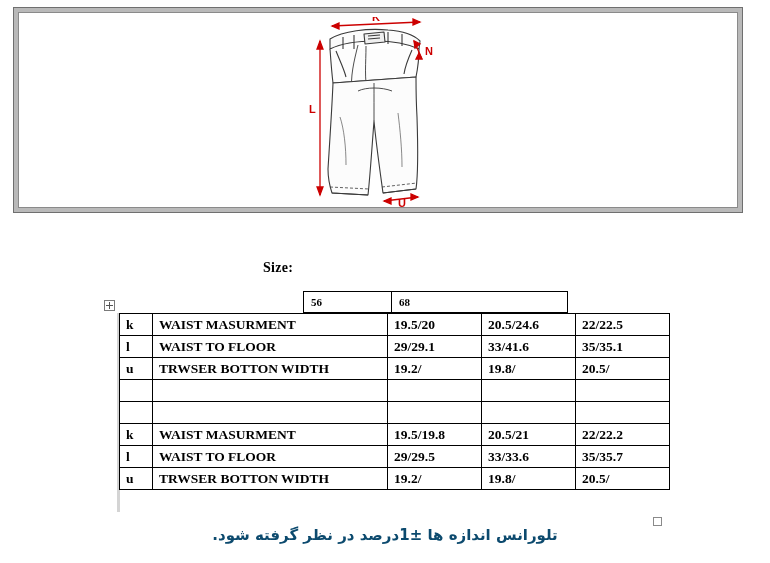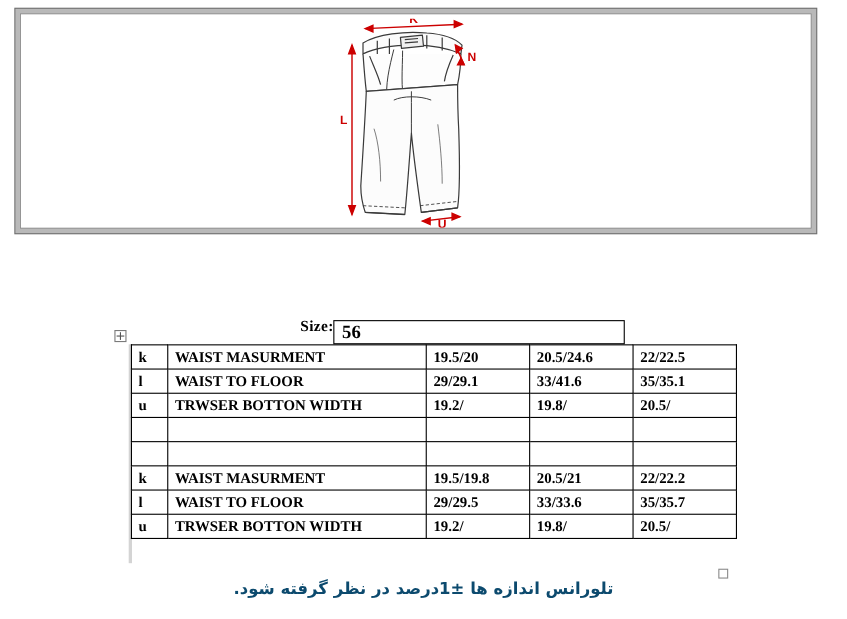--- a/index.html
+++ b/index.html
@@ -36,43 +36,42 @@
     position: absolute;
     left: 50%;
     top: 4px;
     transform: translateX(-50%);
   }
 
   
   .size-label {
     position: absolute;
     left: 263px;
-    top: 290px;
+    top: 260px;
     font-size: 14px;
     font-weight: bold;
     letter-spacing: 0.3px;
-    margin-left: 10px;
   }
 
   
   .header-row {
     position: absolute;
     left: 303px;
     top: 291px;
     width: 265px;
     height: 22px;
     border: 1px solid #000;
     box-sizing: border-box;
     display: flex;
   }
   .header-row .hcell {
     width: 88px;
     box-sizing: border-box;
     border-right: 1px solid #000;
-    font-size: 17px;
+    font-size: 11px;
     font-weight: bold;
     padding-left: 7px;
     line-height: 20px;
     color: #000;
   }
   .header-row .hcell:last-child { border-right: none; }
 
   
   .table-wrap {
     position: absolute;
@@ -221,20 +220,21 @@
       <text class="fig-label" x="21" y="96">L</text>
       <text class="fig-label" x="110" y="190">U</text>
     </svg>
   </div>
 </div>
 
 <div class="size-label">Size:</div>
 
 <div class="header-row">
   <div class="hcell">56</div>
+  <div class="hcell">68</div>
 </div>
 
 <div class="left-rail"></div>
 <div class="handle-tl"></div>
 <div class="handle-br"></div>
 
 <div class="table-wrap">
   <table class="spec">
     <tbody>
       <tr>

